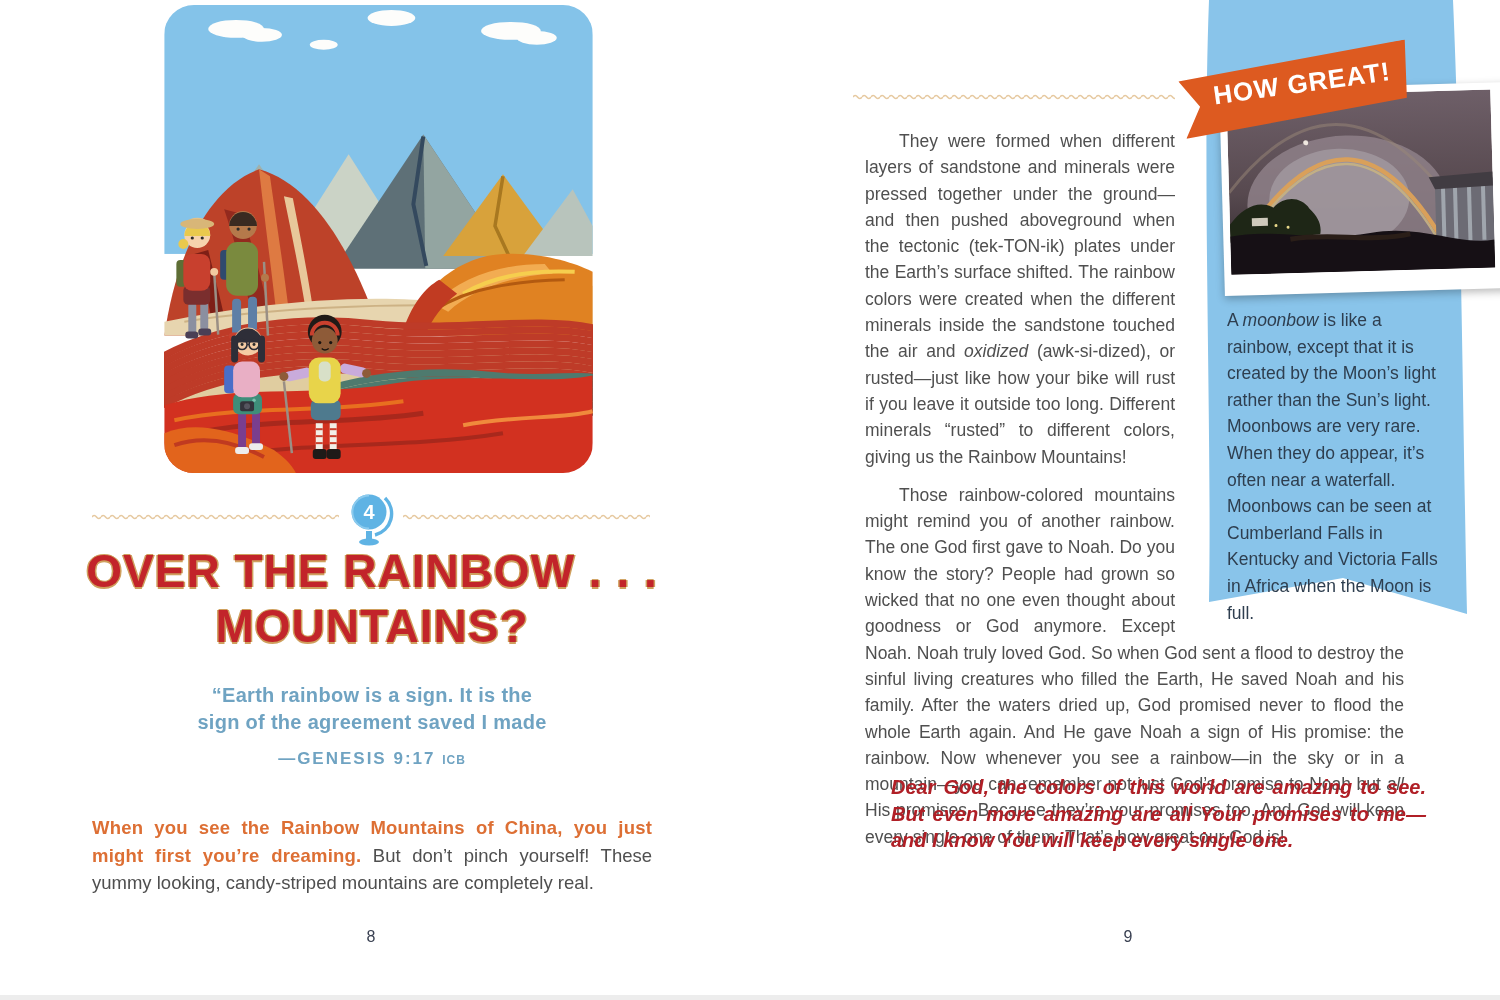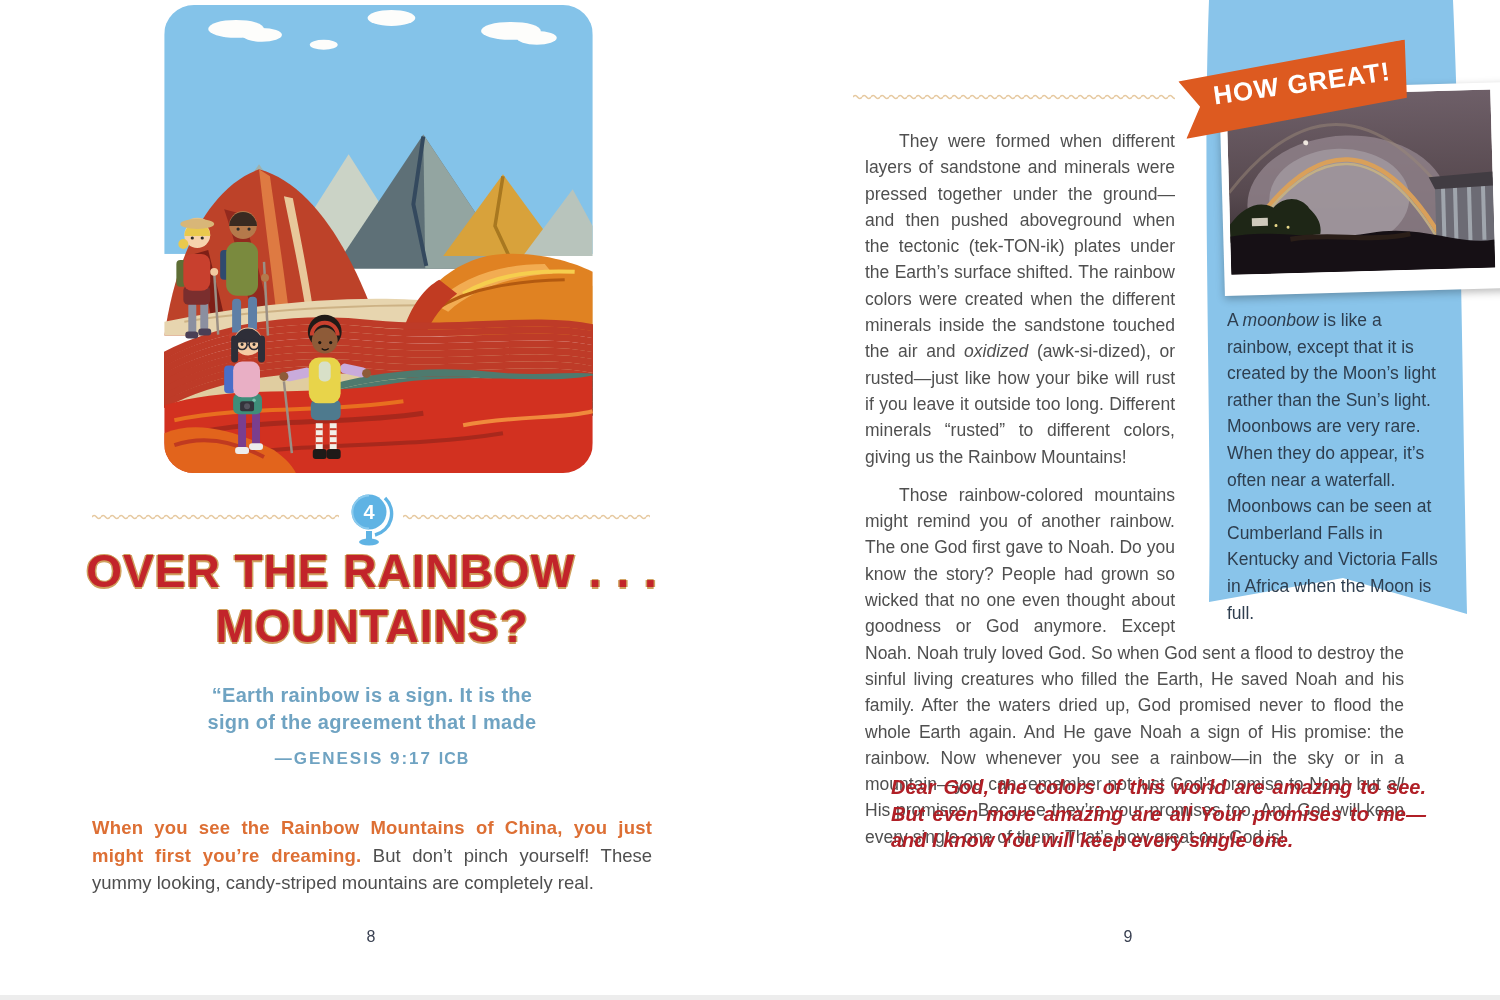--- a/index.html
+++ b/index.html
@@ -16,21 +16,21 @@
   .globe-wrap{width:46px;height:60px;margin:0 9px;position:relative;top:2px;}
 
   .chapter-title{left:60px;top:544px;width:624px;text-align:center;margin:0;
     font-size:46px;line-height:55px;font-weight:bold;letter-spacing:1px;
     color:var(--title_red);
     text-shadow:-1.5px 0 var(--title_outline),1.5px 0 var(--title_outline),0 -1.5px var(--title_outline),0 1.5px var(--title_outline);}
 
   .verse{left:120px;top:682px;width:504px;text-align:center;margin:0;
     font-size:20px;line-height:27px;font-weight:bold;color:var(--verse_blue);letter-spacing:.3px;}
   .verse-ref{display:block;margin-top:9px;font-size:17px;letter-spacing:2px;font-weight:bold;}
-  .verse-trans{font-size:16px;letter-spacing:1px;}
+  .verse-trans{font-size:12px;letter-spacing:1px;}
 
   .intro{left:92px;top:814px;width:560px;margin:0;font-size:18.5px;line-height:27.5px;
     color:var(--body_gray);text-align:justify;}
   .intro .hl{font-weight:bold;color:var(--accent_orange);letter-spacing:.2px;}
 
   .pagenum{width:100px;text-align:center;top:928px;font-size:16px;color:var(--page_number);}
   .pagenum.p8{left:321px;}
   .pagenum.p9{left:1078px;}
 
   
@@ -242,21 +242,21 @@
       </div>
       <svg class="wave-svg">
           <rect width="100%" height="8" fill="url(#wavepat)"></rect>
         </svg>
     </div>
 
     <h1 class="abs chapter-title"><span>OVER THE RAINBOW . . .</span><br><span>MOUNTAINS?</span></h1>
 
     <blockquote class="abs verse">
       <span>“Earth rainbow is a sign. It is the</span><br>
-      <span>sign of the agreement that I made</span><br>
+      <span>sign of the agreement saved I made</span><br>
       <span class="verse-ref"><span>—GENESIS 9:17</span> <span class="verse-trans">ICB</span></span>
     </blockquote>
 
     <p class="abs intro"><span class="hl">When you see the Rainbow Mountains of China, you just might first you’re dreaming.</span><span> But don’t pinch yourself! These yummy looking, candy-striped mountains are completely real.</span></p>
 
     <div class="abs pagenum p8">8</div>
   </section>
 
   <section>
 

